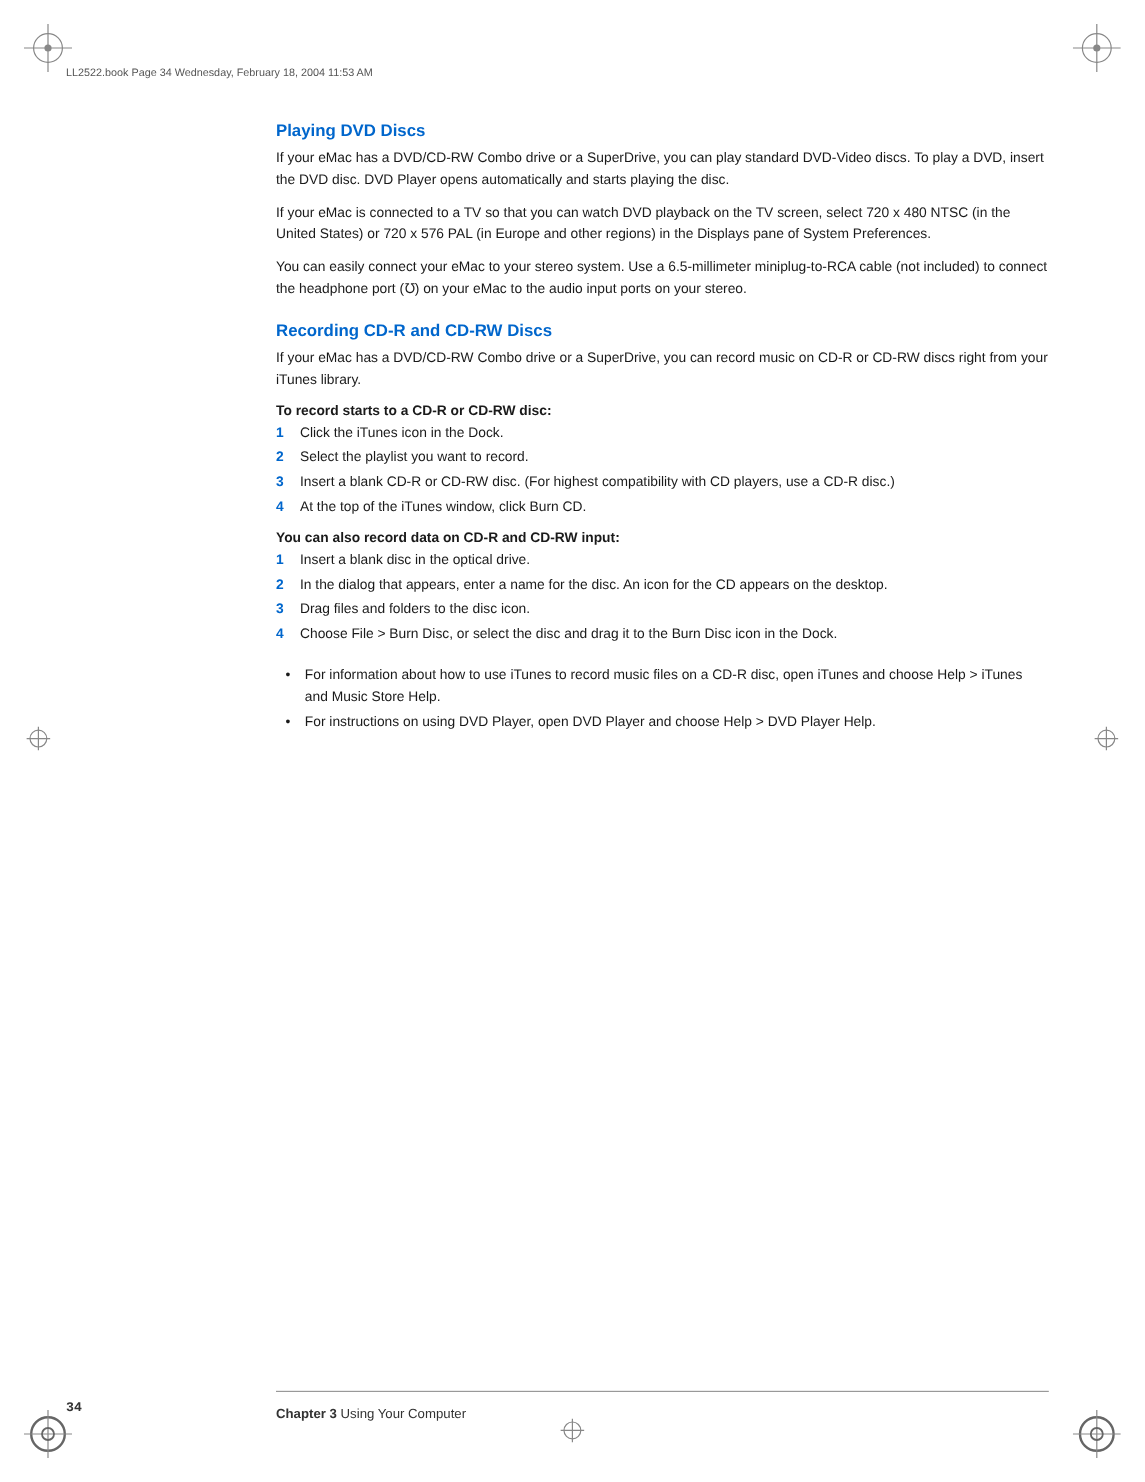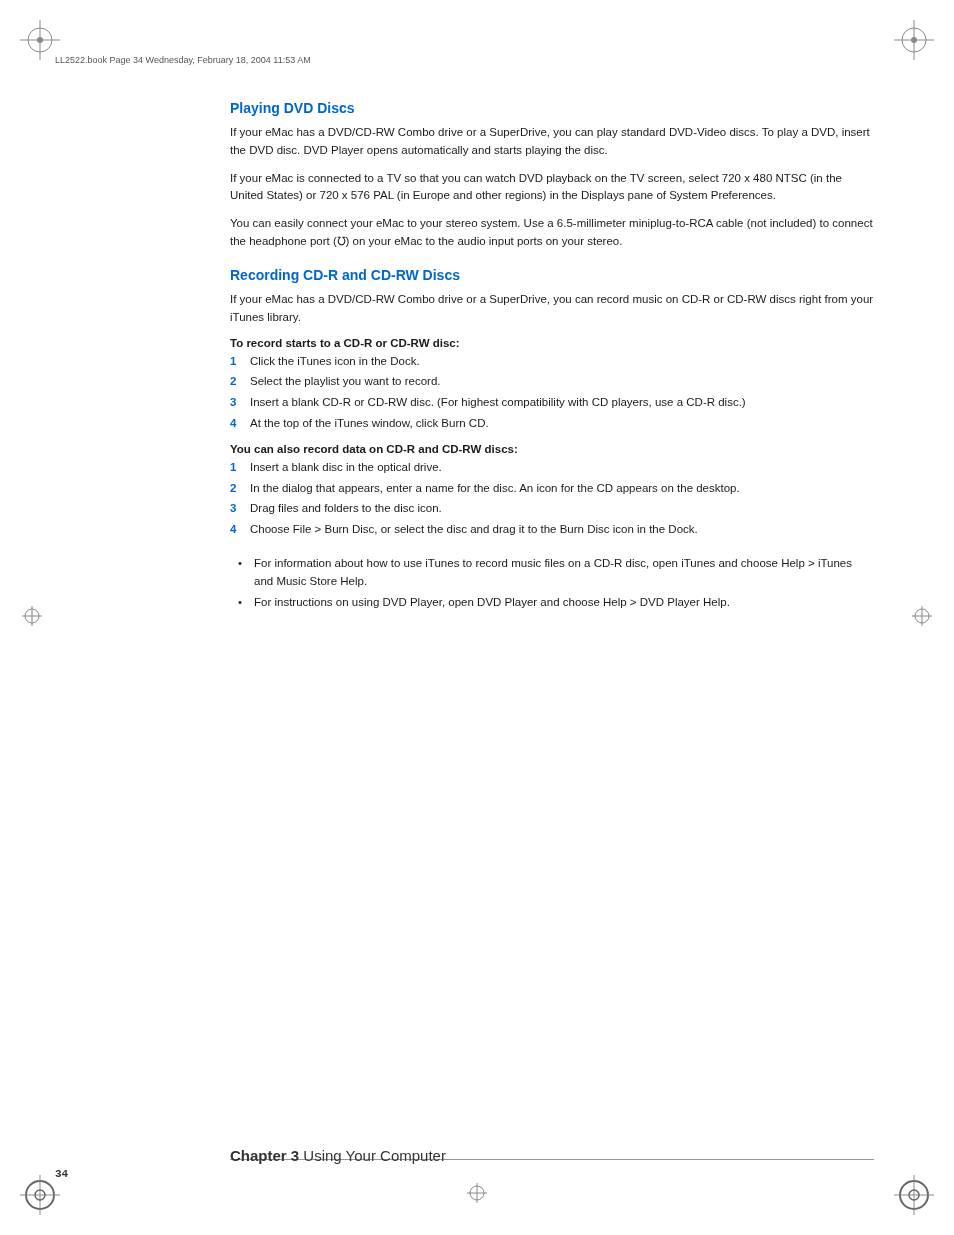--- a/index.html
+++ b/index.html
@@ -168,23 +168,23 @@
       bottom: 55px;
       left: 55px;
       font-size: 11px;
       color: #333;
       font-family: Liberation Mono, monospace;
       font-weight: bold;
     }
 
     .footer-chapter {
       position: absolute;
-      bottom: 71px;
+      bottom: 50px;
       left: 230px;
-      font-size: 15px;
+      font-size: 11px;
       color: #333;
       font-family: Arial, sans-serif;
     }
 
     .footer-chapter span.chapter-bold {
       font-weight: bold;
     }
 
     
     .bottom-center-mark {
@@ -282,21 +282,21 @@
         <li>
           <span class="num">3</span>
           <span>Insert a blank CD-R or CD-RW disc. (For highest compatibility with CD players, use a CD-R disc.)</span>
         </li>
         <li>
           <span class="num">4</span>
           <span>At the top of the iTunes window, click Burn CD.</span>
         </li>
       </ul>
 
-      <div class="bold-label">You can also record data on CD-R and CD-RW discs:</div>
+      <div class="bold-label">You can also record data on CD-R and CD-RW input:</div>
 
       <ul class="numbered-list">
         <li>
           <span class="num">1</span>
           <span>Insert a blank disc in the optical drive.</span>
         </li>
         <li>
           <span class="num">2</span>
           <span>In the dialog that appears, enter a name for the disc. An icon for the CD appears on the desktop.</span>
         </li>

